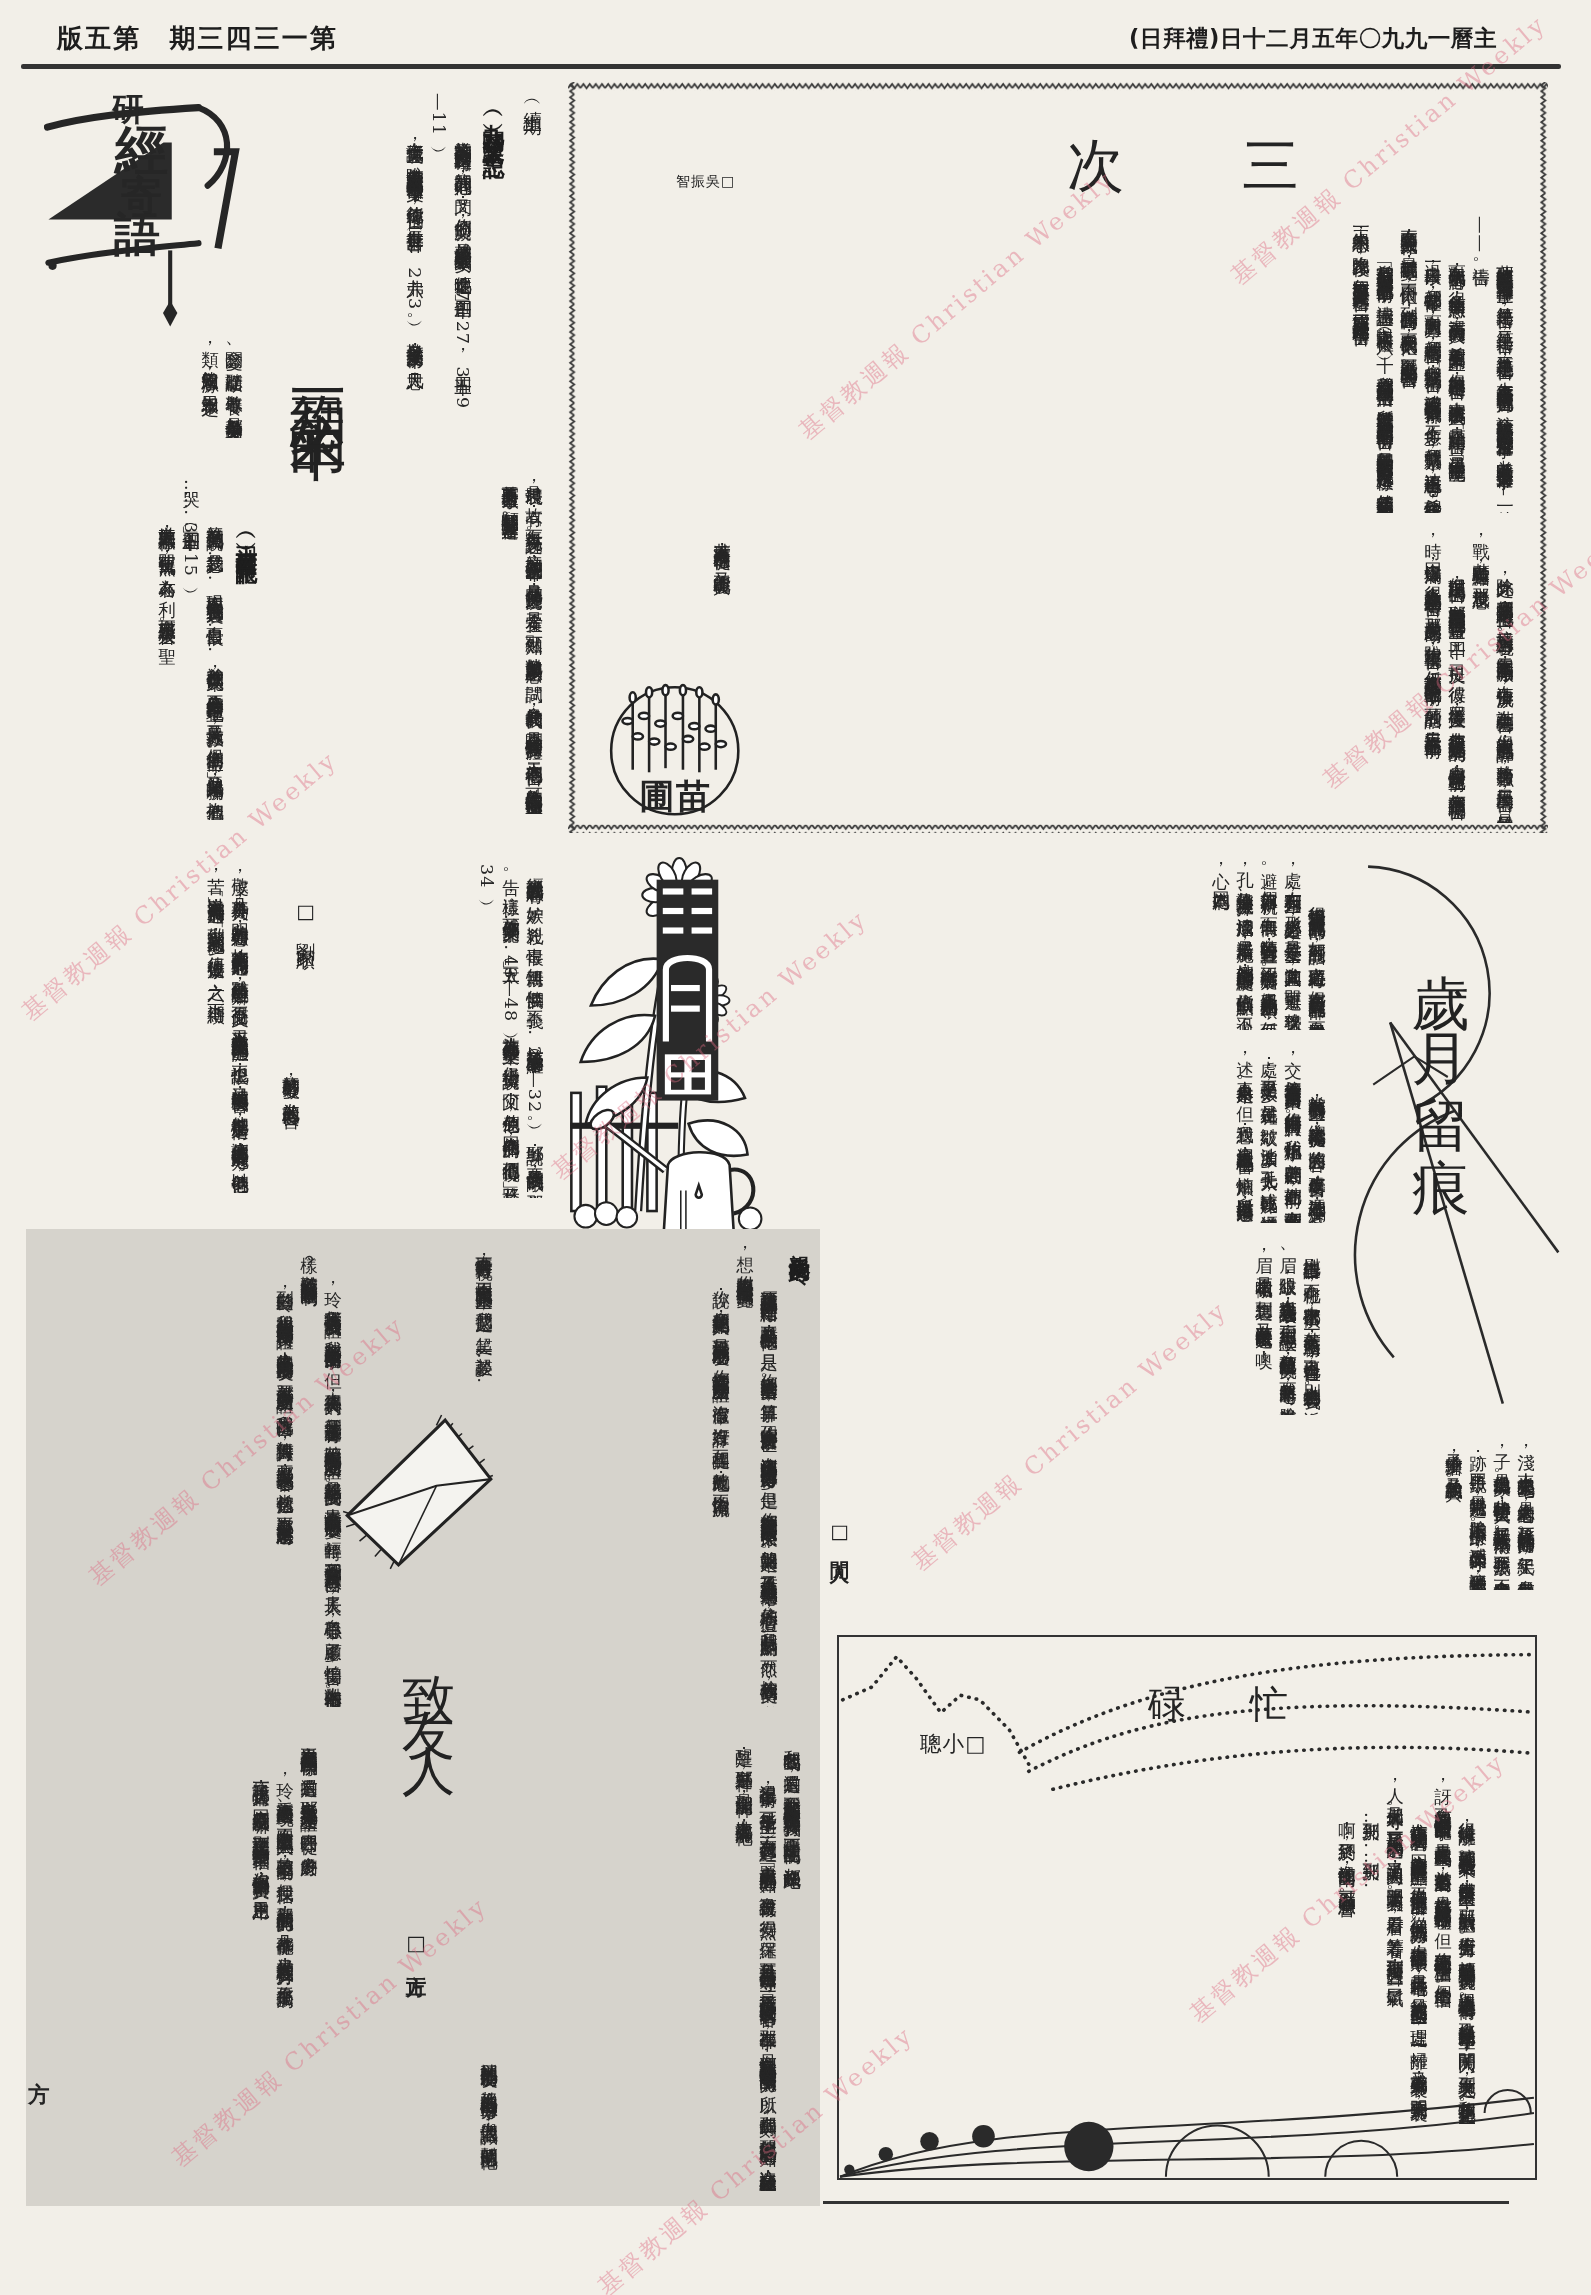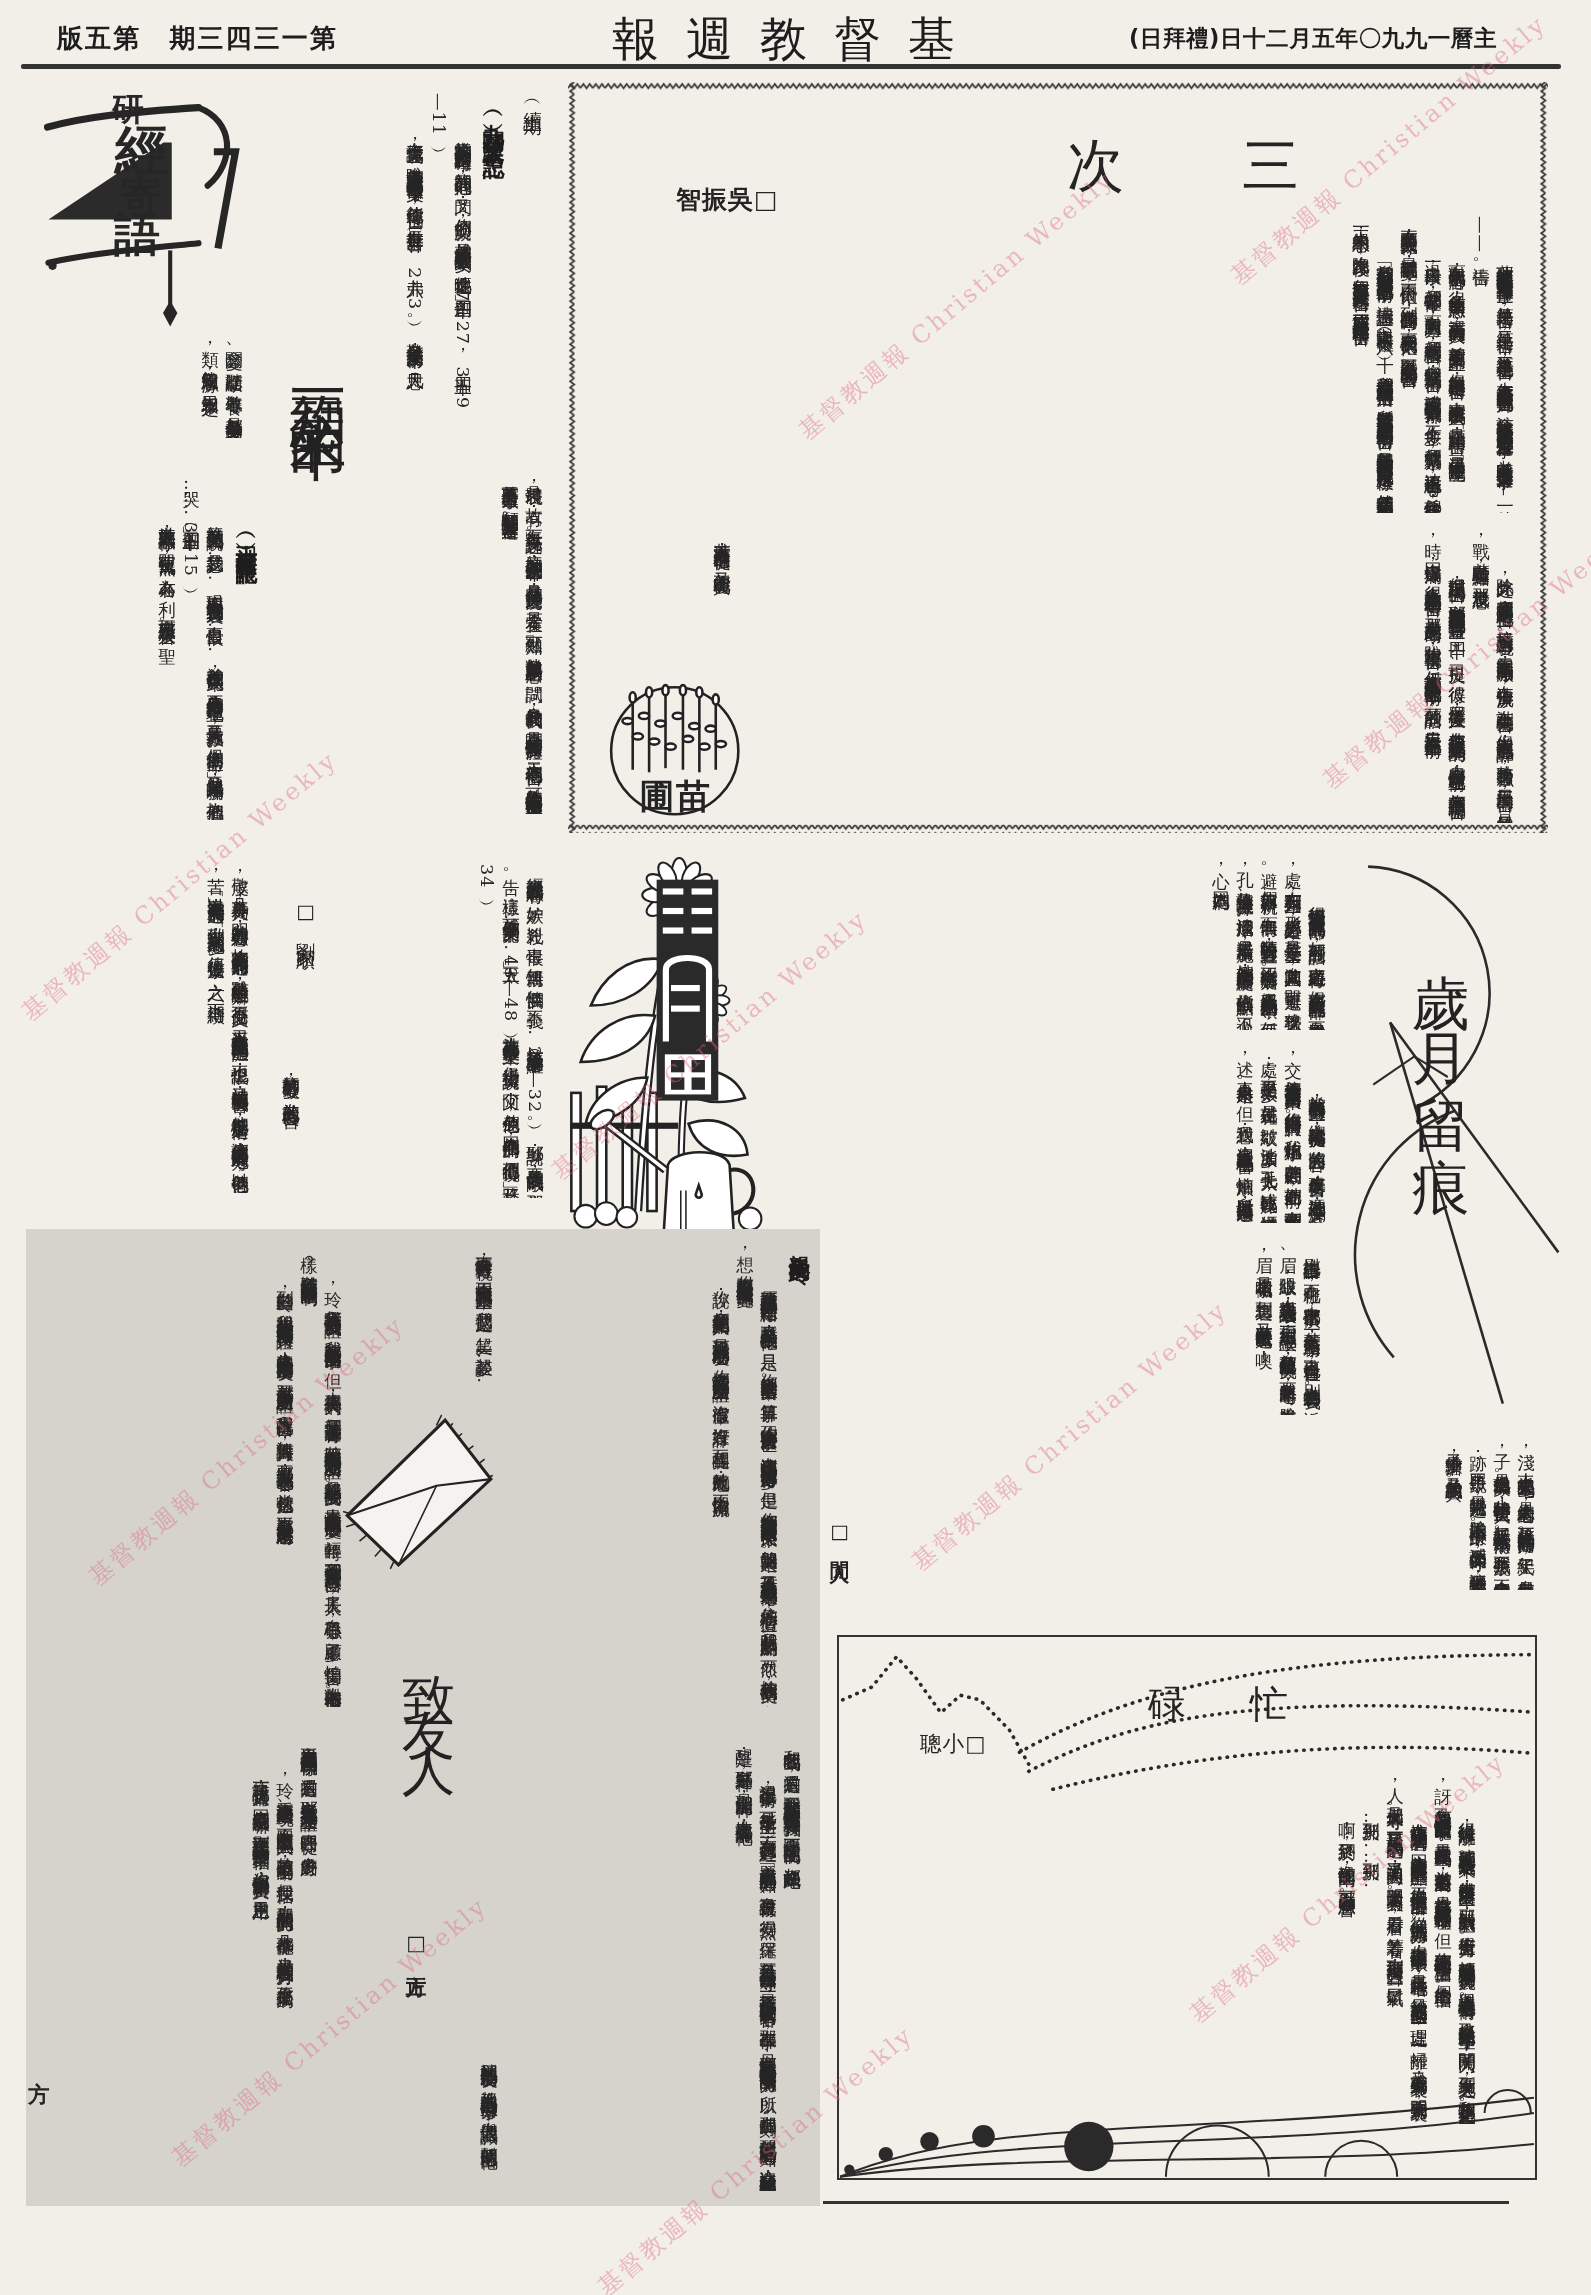--- a/index.html
+++ b/index.html
@@ -19,21 +19,20 @@
   .letter-bg{position:absolute;background:#d6d3cc;}
   .busy-box{position:absolute;border:2.1px solid #333;box-sizing:border-box;background:transparent;}
   .logo-ch{position:absolute;font-family:"DejaVu Sans",sans-serif;font-weight:bold;color:#262626;line-height:1;}
 </style>
 </head>
 <body>
 
 <div id="page">
 
   <div class="hdr rtl" style="left:57px;top:20.6px;font-size:26px;font-weight:bold;letter-spacing:2.1px;font-family:'DejaVu Sans',sans-serif;">第一三四三期　第五版</div>
-  <div class="hdr rtl" style="left:612px;top:8.2px;font-size:47px;letter-spacing:27px;font-family:'DejaVu Serif',serif;">基督教週報</div>
   <div class="hdr rtl" style="left:1129px;top:22.6px;font-size:22.6px;font-weight:bold;letter-spacing:0.5px;font-family:'DejaVu Sans',sans-serif;">主曆一九九〇年五月二十日(禮拜日)</div>
   <div class="abs" style="left:20.6px;top:64px;width:1540px;height:4.6px;background:#333;border-radius:2.1px;"></div>
 
   <section>
     <svg class="abs" style="left:44px;top:85px;" width="201" height="244" viewBox="0 0 390 475">
       <path d="M6,82 C80,62 170,52 300,44" stroke="#262626" stroke-width="14" fill="none" stroke-linecap="round"></path>
       <path d="M300,44 C370,70 372,150 318,196" stroke="#262626" stroke-width="12" fill="none" stroke-linecap="round"></path>
       <polygon points="8,262 232,112 248,112 248,262" fill="#2b2b2b"></polygon>
       <path d="M330,130 L372,130 L338,318" stroke="#262626" stroke-width="14" fill="none"></path>
       <path d="M8,346 C100,326 200,318 300,308" stroke="#262626" stroke-width="12" fill="none" stroke-linecap="round"></path>
@@ -93,21 +92,21 @@
           <polyline points="12,0 4,6 12,12 4,18 12,24" fill="none" stroke="#3a3a3a" stroke-width="3.5"></polyline>
         </pattern>
       </defs>
       <rect x="0" y="0" width="1905" height="16" fill="url(#zzh)"></rect>
       <rect x="0" y="1444" width="1905" height="16" fill="url(#zzh)"></rect>
       <rect x="0" y="0" width="16" height="1460" fill="url(#zzv)"></rect>
       <rect x="1889" y="0" width="16" height="1460" fill="url(#zzv)"></rect>
     </svg>
 
     <div class="abs rtl" style="left:1067px;top:128px;font-size:57px;letter-spacing:118px;font-family:'DejaVu Sans',sans-serif;text-align:center;">三次</div>
-    <div class="abs rtl" style="left:676px;top:183px;font-size:25px;letter-spacing:1px;font-weight:bold;">□吳振智</div>
+    <div class="abs rtl" style="left:676px;top:173px;font-size:14px;letter-spacing:1px;">□吳振智</div>
 
     <div class="vb" style="left:612px;top:216px;width:905px;height:297px;">
       <p>葛培理牧師經常提醒普世信徒要爲佈道事工作三件事，第一件是禱告，第二件是禱告，第三件事也是禱告，本年度在香港舉行的佈道會也不例外，該會執行幹事黃少炳先生在公開聚會中已鄭重宣告這三件事，並呼籲本港信徒委身這三件事——一件事——禱告。</p>
       <p>面對九十年代的香港，很多信徒非常的焦急，渴慕有更大的復興，希望有更多的人歸主；但復興的基礎是禱告，大家禱告求復興了嗎？是否已「開始」禱告，還是仍停留在「渴望」呢？</p>
       <p>過去一段日子，我們都非常忙碌，面對龐大的壓力，我們有繼續禱告，但我們沒「找緊」禱告，或說我們沒有在禱告中找緊神，工作愈多，我們就愈緊張，連禱告也不專心，希望快些完結，禱告以至有更多時間去完成工作，最近我們醒覺了，不再因太忙，到減少禱告時間，反而因我們太忙，以至不能不花更多時間去禱告。</p>
       <p>當我們看到「但以理每天三次雙膝跪在他上帝面前，禱告感謝，與素常一樣」時（但六：十），我們都渴慕有但以理的禱告生活，所以我們實行了每天三次雙膝跪在我們的上帝面前禱告，每早開始工作前我們圍圈敬拜（一向以來都是這樣），然後我們在午膳前後加多一次禱告，三人一組的懇求，晚上歸家後，每位同事必須與基督徒家人一起禱告，或用電話與肢體一起為同一件事禱告。</p>
     </div>
     <div class="vb" style="left:736px;top:529px;width:781px;height:294px;">
       <p>除此之外，我們更學習隨時隨地禱告，培養一種禱告的心境。每天同事間互相激勵，在禱告中流淚，在計劃中先禱告。但知道敵人也有他的詭計，攻勢將會加強，每日三次的禱告，是每日的挑戰，若在考驗時退縮，那就沒意思了。</p>
       <p>但以理是跪下禱告的，主耶穌在客西馬尼園也跪下禱告（路廿二：四十一），司提反、彼得、保羅等多位僕人，在使徒行傳記載中也是經常跪下的，心靈與身體同跪在主前，為何我們不跪下禱告呢！記得佈道會移師澳門時，因會場爆滿，很多人全跪在禮堂外的巷子禱告，那是多麼感人的場面！盼望你重視禱告，任何人都應在許可的環境下跪在上帝面前，若可能的話，每日三次跪在你上帝面前，</p>

